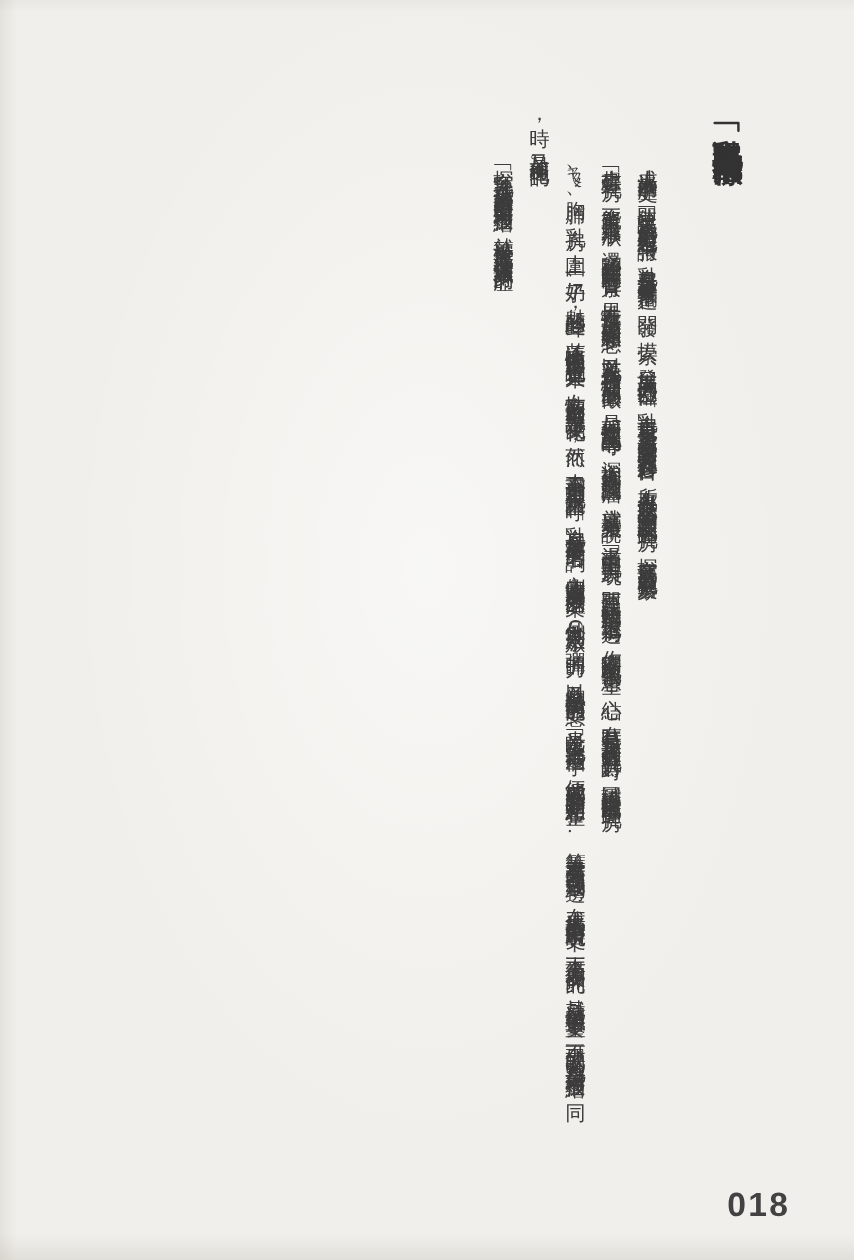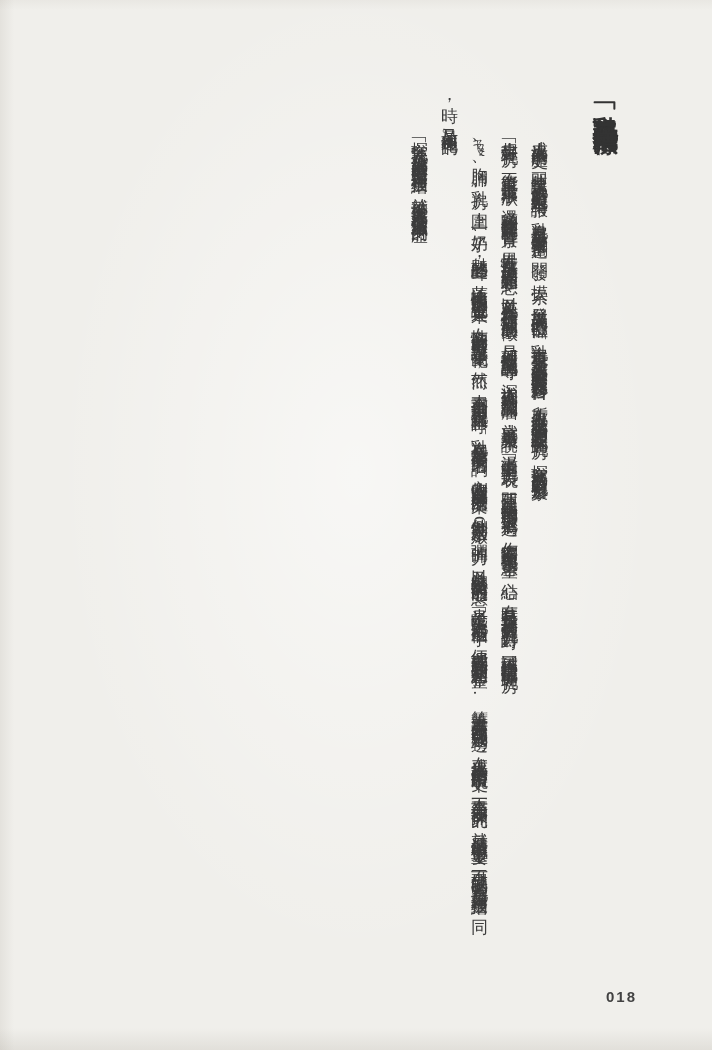--- a/index.html
+++ b/index.html
@@ -39,21 +39,21 @@
     line-height:30px;
     letter-spacing:1.8px;
     text-indent:2em;
     text-align:justify;
   }
   .page-number{
     position:absolute;
     left:606px;
     top:988px;
     font-family:"Liberation Sans","DejaVu Sans",sans-serif;
-    font-size:15px;
+    font-size:28px;
     font-weight:700;
     letter-spacing:2px;
     color:#424242;
   }
 </style>
 </head>
 <body>
 
 <div class="page">
   <div class="article">

